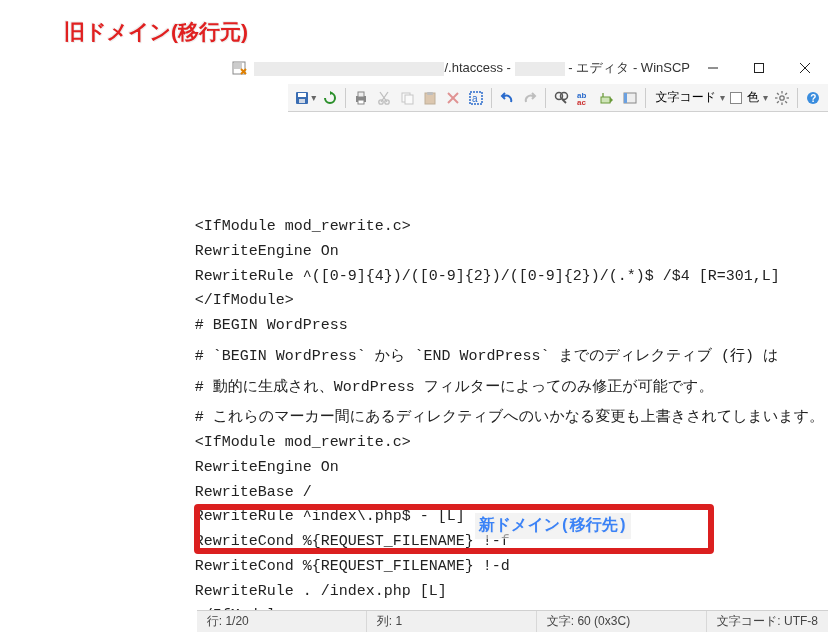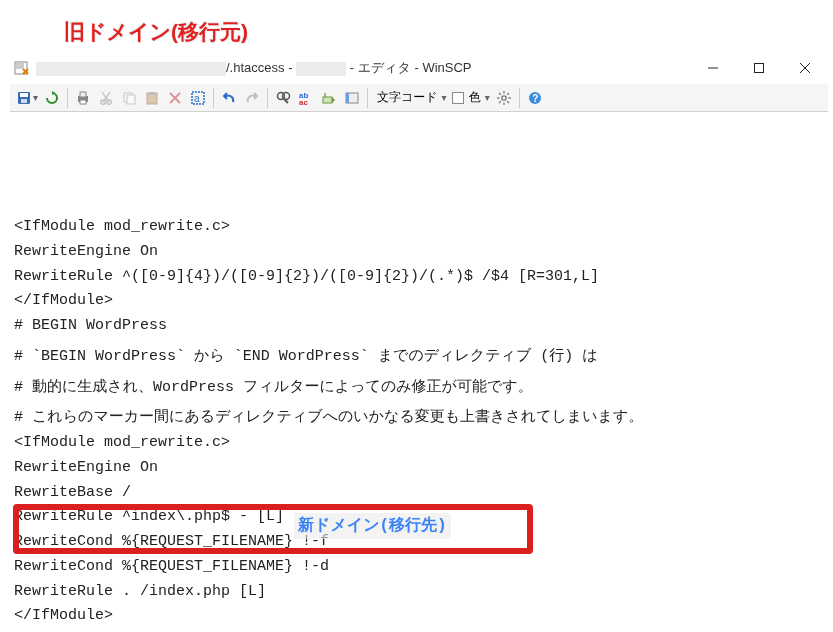--- a/index.html
+++ b/index.html
@@ -1,18 +1,18 @@
 <!DOCTYPE html>
 <html><head>
 <meta charset="utf-8">
 <style>
 * { margin: 0; padding: 0; box-sizing: border-box; }
 body { font-family: "Yu Gothic", "Meiryo", sans-serif; font-size: 13px; background: #fff; width: 833px; height: 632px; position: relative; overflow: hidden; }
 .annotation-top { position: absolute; top: 18px; left: 45px; color: #e02020; font-weight: bold; font-size: 21px; text-shadow: 1px 1px 0 #eee, -1px -1px 0 #eee; z-index: 10; margin-left: 19px; }
-.window { position: absolute; top: 52px; left: 10px; right: 5px; bottom: 0; background: #fff; display: flex; flex-direction: column; }
+.window { position: absolute; top: 52px; left: 10px; right: 5px; bottom: 0; background: #fff; display: flex; flex-direction: column; align-items: flex-end; }
 .title-bar { display: flex; align-items: center; height: 32px; padding: 0 0 0 4px; }
 .title-icon { width: 16px; height: 16px; margin-right: 6px; display: inline-flex; align-items: center; justify-content: center; }
 .title-text { flex: 1; color: #333; font-size: 13px; }
 .win-controls { display: flex; }
 .win-btn { width: 46px; height: 32px; display: flex; align-items: center; justify-content: center; font-size: 14px; color: #222; cursor: pointer; }
 .toolbar { display: flex; align-items: center; height: 28px; padding: 0 4px; border-bottom: 1px solid #d0d0d0; background: #f5f5f5; gap: 1px; }
 .tb-btn { min-width: 22px; height: 22px; display: inline-flex; align-items: center; justify-content: center; cursor: pointer; padding: 0 2px; }
 .tb-sep { width: 1px; height: 20px; background: #ccc; margin: 0 3px; }
 .tb-label { font-size: 12px; color: #000000; padding: 0 3px; }
 .tb-dropdown { font-size: 10px; color: #666; margin-left: 1px; }
@@ -190,14 +190,20 @@
           <text x="5.2" y="12" font-size="10" fill="#fff" font-weight="bold">?</text>
         </svg>
       </span>
   </div>
 
   <div class="editor" id="editor">
     <div class="red-box"></div>
     <div class="annotation-new">新ドメイン(移行先)</div>
   <div>&lt;IfModule mod_rewrite.c&gt;</div><div>RewriteEngine On</div><div>RewriteRule ^([0-9]{4})/([0-9]{2})/([0-9]{2})/(.*)$ /$4 [R=301,L]</div><div>&lt;/IfModule&gt;</div><div># BEGIN WordPress</div><div style="margin-top: 6px;"># `BEGIN WordPress` から `END WordPress` までのディレクティブ (行) は</div><div style="margin-top: 6px;"># 動的に生成され、WordPress フィルターによってのみ修正が可能です。</div><div style="margin-top: 6px;"># これらのマーカー間にあるディレクティブへのいかなる変更も上書きされてしまいます。</div><div>&lt;IfModule mod_rewrite.c&gt;</div><div>RewriteEngine On</div><div>RewriteBase /</div><div>RewriteRule ^index\.php$ - [L]</div><div>RewriteCond %{REQUEST_FILENAME} !-f</div><div>RewriteCond %{REQUEST_FILENAME} !-d</div><div>RewriteRule . /index.php [L]</div><div>&lt;/IfModule&gt;</div></div>
 
+  <div class="status-bar">
+    <div class="status-cell" style="width:170px">行: 1/20</div>
+    <div class="status-cell" style="width:170px">列: 1</div>
+    <div class="status-cell" style="width:170px">文字: 60 (0x3C)</div>
+    <div class="status-cell" style="flex:1;border-right:none">文字コード: UTF-8</div>
+  </div>
 
 </div>
 
 </body></html>

